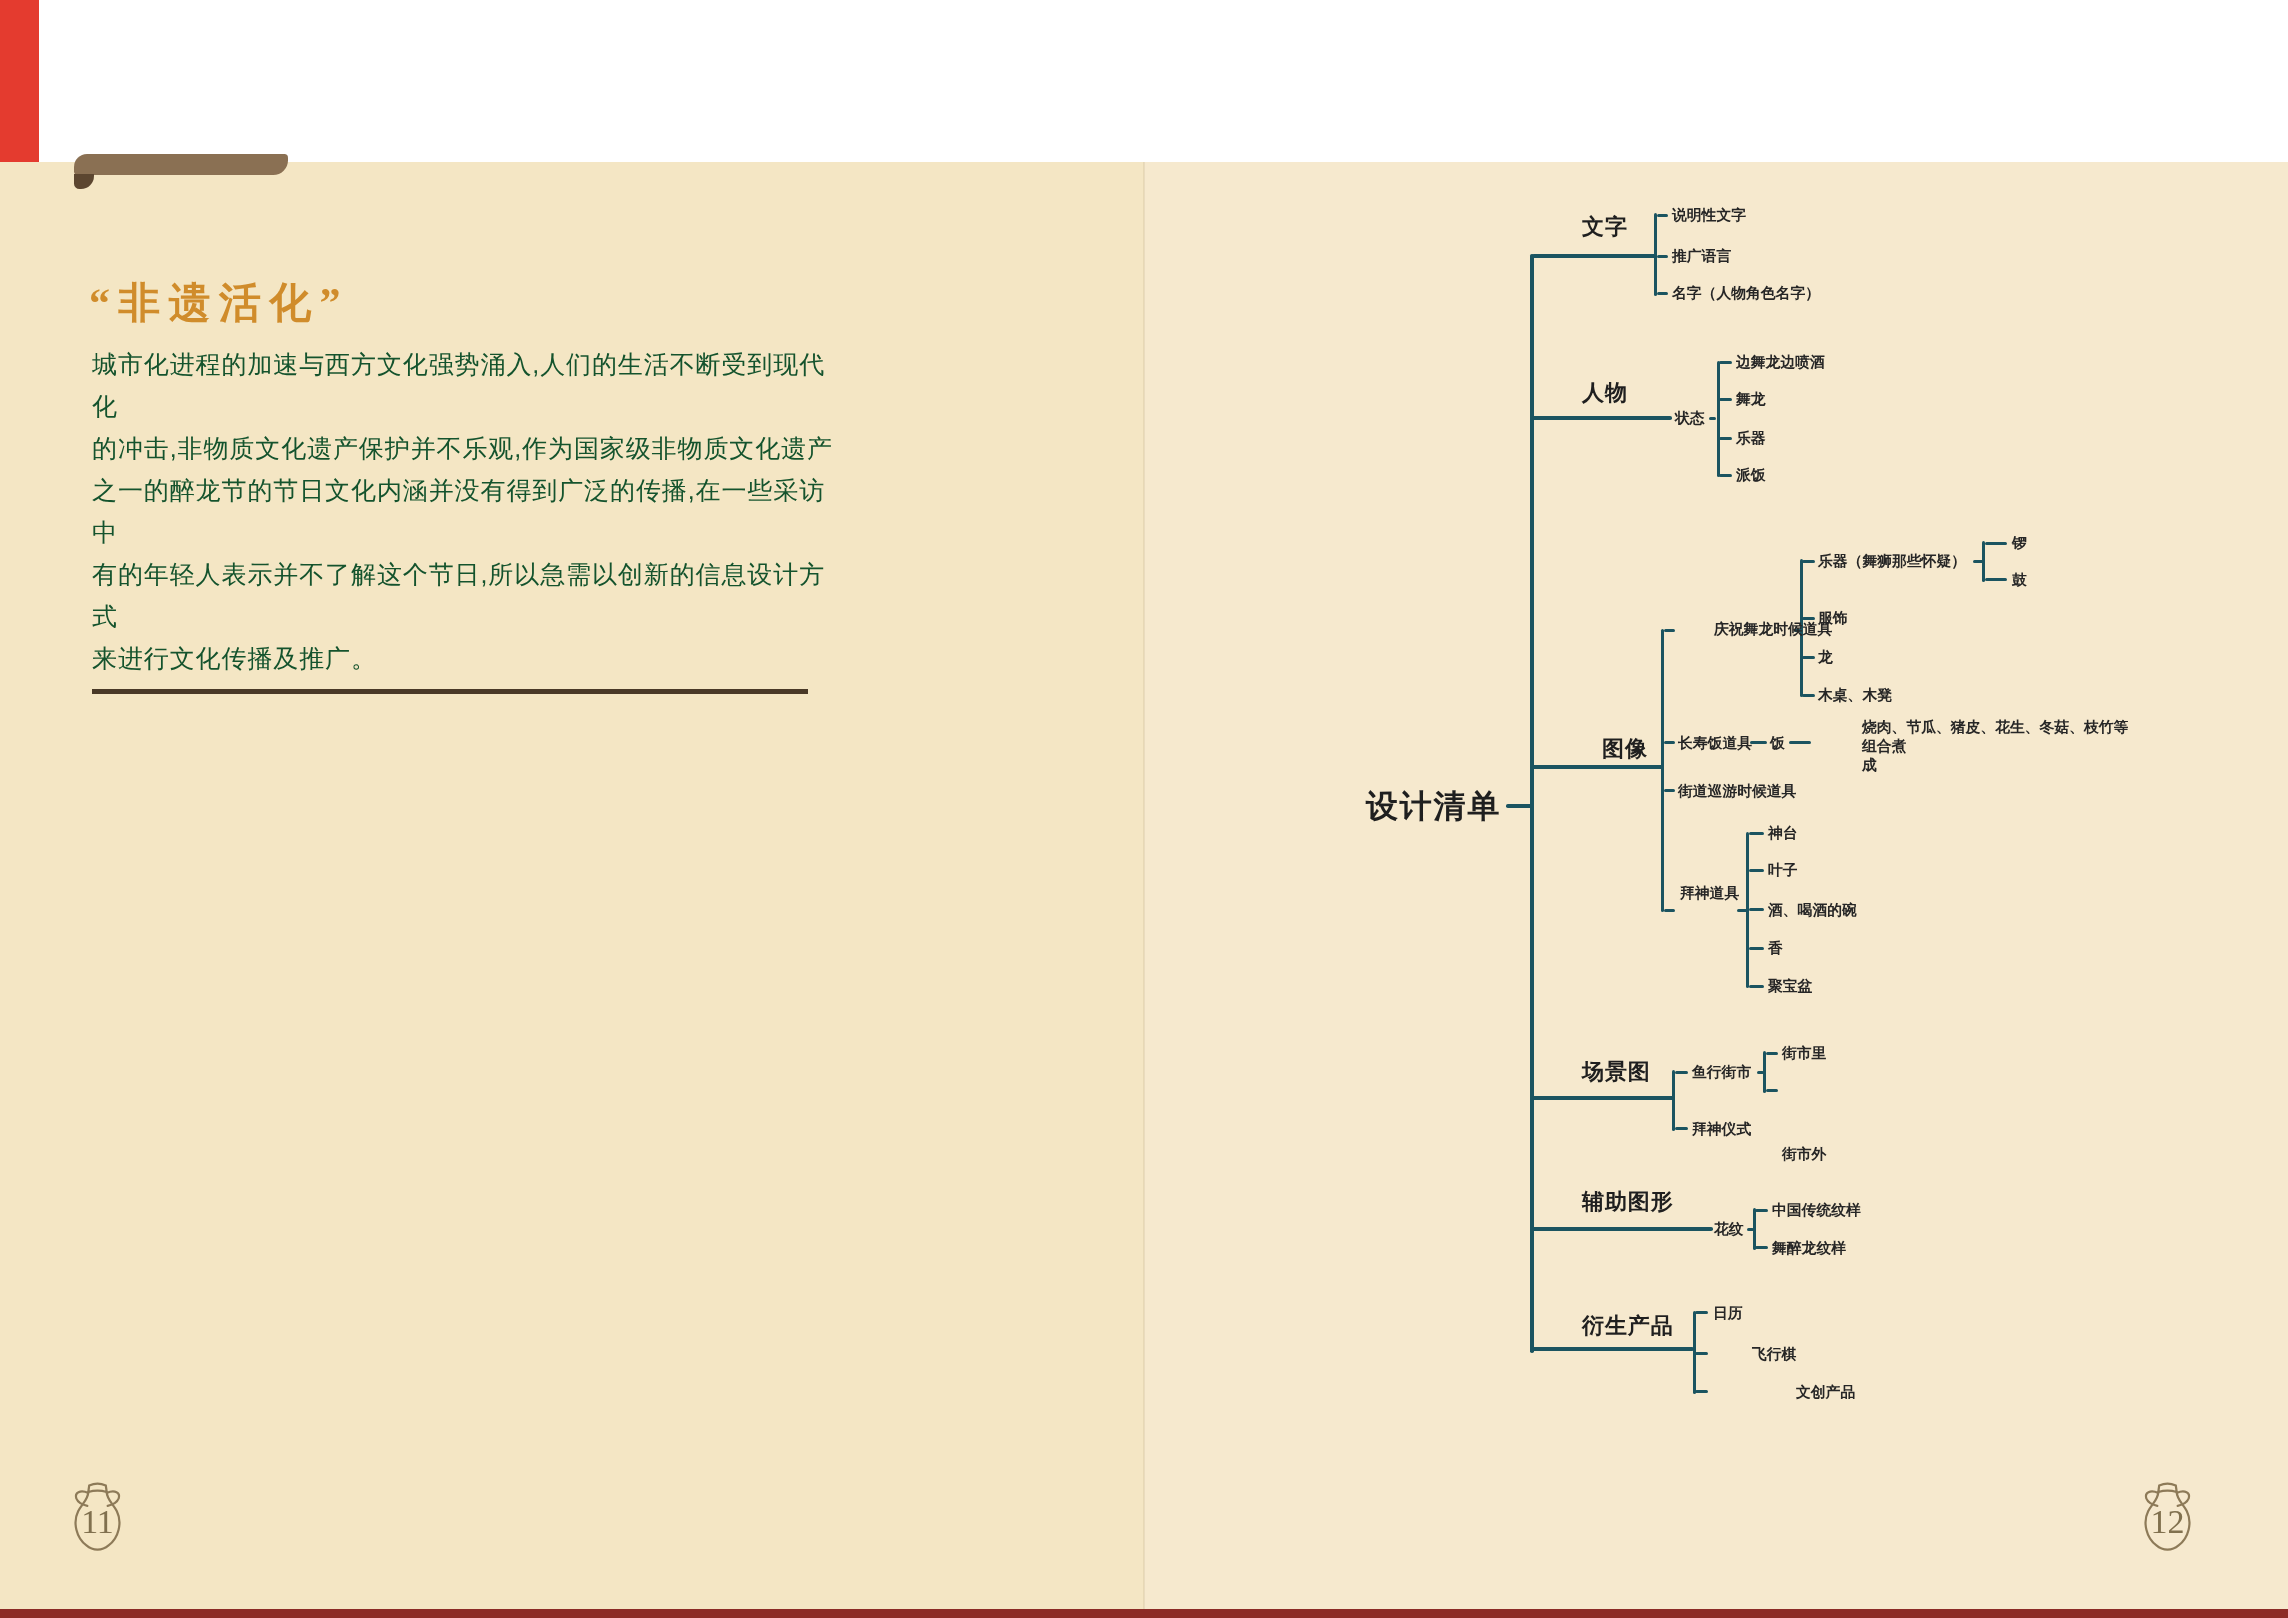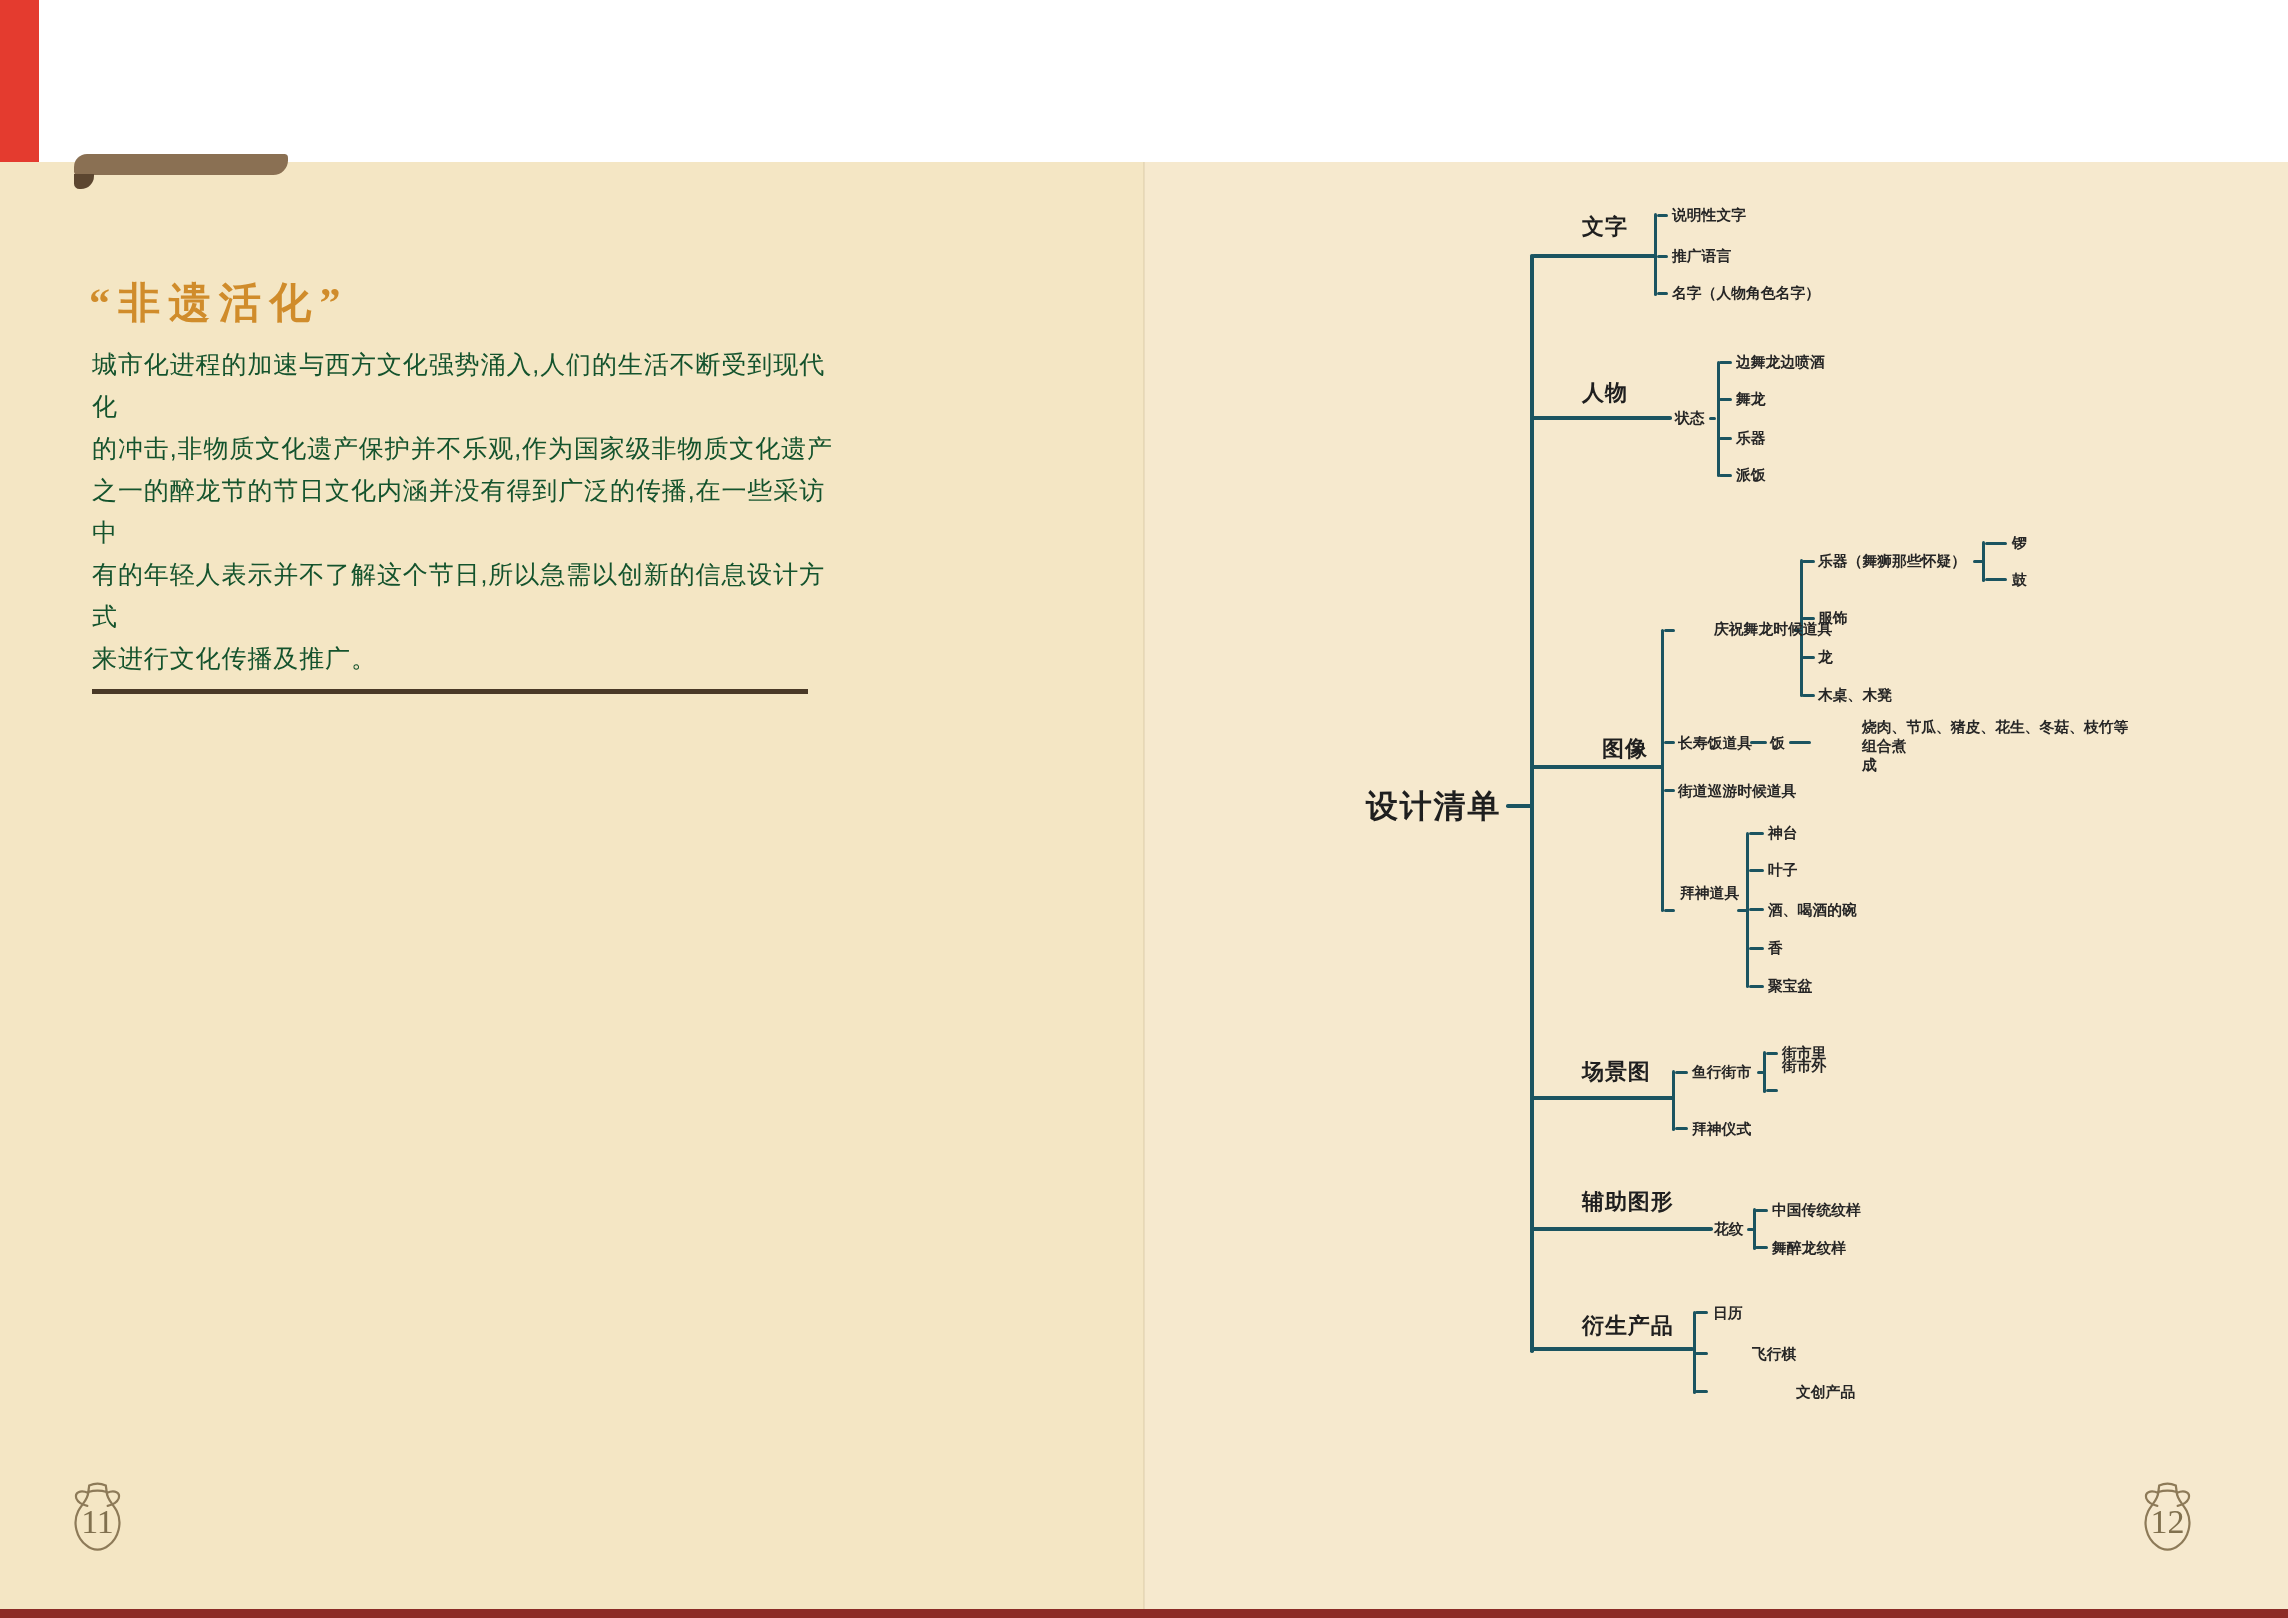--- a/index.html
+++ b/index.html
@@ -148,21 +148,21 @@
 成</div>
       <div class="mn l" style="left: 1678px; top: 791px;">街道巡游时候道具</div>
       <div class="mn l" style="left: 1680px; top: 893px;">拜神道具</div>
       <div class="mn l" style="left: 1768px; top: 833px;">神台</div>
       <div class="mn l" style="left: 1768px; top: 870px;">叶子</div>
       <div class="mn l" style="left: 1768px; top: 910px;">酒、喝酒的碗</div>
       <div class="mn l" style="left: 1768px; top: 948px;">香</div>
       <div class="mn l" style="left: 1768px; top: 986px;">聚宝盆</div>
       <div class="mn l" style="left: 1692px; top: 1072px;">鱼行街市</div>
       <div class="mn l" style="left: 1782px; top: 1053px;">街市里</div>
-      <div class="mn l" style="left: 1782px; top: 1066px;">街市外</div>
+      <div class="mn l" style="left: 1782px; top: 1154px;">街市外</div>
       <div class="mn l" style="left: 1692px; top: 1129px;">拜神仪式</div>
       <div class="mn l" style="left: 1714px; top: 1229px;">花纹</div>
       <div class="mn l" style="left: 1772px; top: 1210px;">中国传统纹样</div>
       <div class="mn l" style="left: 1772px; top: 1248px;">舞醉龙纹样</div>
       <div class="mn l" style="left: 1713px; top: 1313px;">日历</div>
       <div class="mn l" style="left: 1713px; top: 1354px; margin-left: 39px;">飞行棋</div>
       <div class="mn l" style="left: 1796px; top: 1392px;">文创产品</div>
     </div>
 
   <div class="vase" style="left:68px;top:1480px;">

